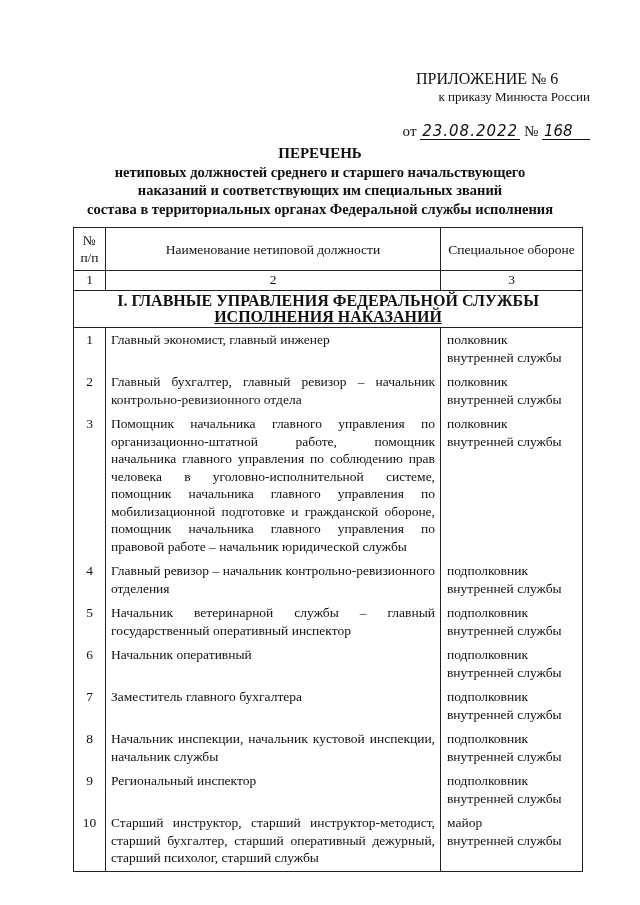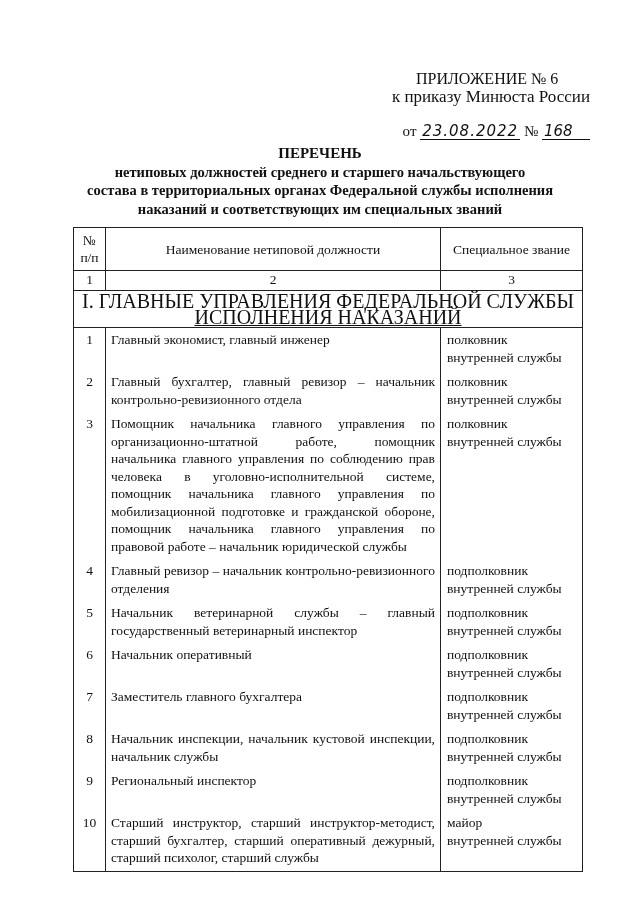--- a/index.html
+++ b/index.html
@@ -5,21 +5,21 @@
   html, body { margin: 0; padding: 0; background: #ffffff; }
   body {
     width: 640px; height: 905px; position: relative; overflow: hidden;
     font-family: "Liberation Serif", "DejaVu Serif", serif; color: #111;
   }
   .appendix {
     position: absolute; left: 380px; top: 70px; width: 210px;
     text-align: right; font-size: 15.5px; line-height: 18px;
   }
   .appendix .title { text-align: left; padding-left: 36px; font-size: 16px; }
-  .appendix .order { font-size: 17px; text-align: right; }
+  .appendix .order { font-size: 13px; text-align: right; }
   .appendix .line3 { font-size: 15px; margin-top: 16px; text-align: right; }
   .hand {
     font-family: "DejaVu Sans", sans-serif; font-style: italic; font-size: 15px;
     border-bottom: 1px solid #111; display: inline-block; padding: 0 2px; line-height: 15px;
   }
   .hand.date { width: 96px; text-align: left; letter-spacing: 1px; }
   .hand.num { width: 44px; text-align: left; }
 
   .heading {
     position: absolute; left: 60px; width: 520px; top: 144px;
@@ -34,21 +34,21 @@
   }
   table.list td, table.list th {
     border-left: 1.5px solid #222; border-right: 1.5px solid #222;
     vertical-align: top; padding: 0 5px; font-weight: normal;
   }
   table.list col.c1 { width: 32px; }
   table.list col.c2 { width: 335px; }
   table.list col.c3 { width: 142px; }
   tr.hdr td { border-top: 1.5px solid #222; border-bottom: 1.5px solid #222; height: 42px; vertical-align: middle; text-align: center; font-size: 13.5px; line-height: 17px; }
   tr.nums td { border-bottom: 1.5px solid #222; text-align: center; height: 19px; }
-  tr.section td { border-bottom: 1.5px solid #222; text-align: center; font-weight: normal; font-size: 20px; line-height: 16px; padding: 2px 0 2px; }
+  tr.section td { border-bottom: 1.5px solid #222; text-align: center; font-weight: bold; font-size: 16px; line-height: 16px; padding: 2px 0 2px; }
   tr.row td { padding-top: 3px; padding-bottom: 4px; }
   tr.row td.n { text-align: center; padding: 3px 0 0; }
   tr.row td.pos { text-align: justify; text-align-last: left; }
   tr.row td.rank { padding-left: 6px; }
   tr.last td { border-bottom: 1.5px solid #222; }
 </style>
 </head>
 <body>
 
 <div class="appendix">
@@ -58,35 +58,35 @@
     <span>от</span>
     <span class="hand date">23.08.2022</span>
     <span>№</span>
     <span class="hand num">168</span>
   </div>
 </div>
 
 <div class="heading">
   <div class="main">ПЕРЕЧЕНЬ</div>
   <div>нетиповых должностей среднего и старшего начальствующего</div>
+  <div>наказаний и соответствующих им специальных званий</div>
   <div>состава в территориальных органах Федеральной службы исполнения</div>
-  <div>наказаний и соответствующих им специальных званий</div>
 </div>
 
 <table class="list">
   <colgroup>
       <col class="c1">
       <col class="c2">
       <col class="c3">
     </colgroup>
   <tbody>
       <tr class="hdr">
     <td style="padding:0 2px;">№ п/п</td>
     <td>Наименование нетиповой должности</td>
-    <td style="padding:0 2px;">Специальное звание</td>
+    <td style="padding:0 2px;">Специальное обороне</td>
   </tr>
   <tr class="nums">
     <td>1</td>
     <td>2</td>
     <td>3</td>
   </tr>
   <tr class="section">
     <td colspan="3">
       <div>I. ГЛАВНЫЕ УПРАВЛЕНИЯ ФЕДЕРАЛЬНОЙ СЛУЖБЫ</div>
       <div style="text-decoration: underline; text-decoration-thickness: 1px;">ИСПОЛНЕНИЯ НАКАЗАНИЙ</div>
@@ -119,21 +119,21 @@
   <tr class="row">
     <td class="n">4</td>
     <td class="pos">Главный ревизор – начальник контрольно-ревизионного отделения</td>
     <td class="rank">
           <div>подполковник</div>
           <div>внутренней службы</div>
         </td>
   </tr>
   <tr class="row">
     <td class="n">5</td>
-    <td class="pos">Начальник ветеринарной службы – главный государственный ветеринарный инспектор</td>
+    <td class="pos">Начальник ветеринарной службы – главный государственный оперативный инспектор</td>
     <td class="rank">
           <div>подполковник</div>
           <div>внутренней службы</div>
         </td>
   </tr>
   <tr class="row">
     <td class="n">6</td>
     <td class="pos">Начальник оперативный</td>
     <td class="rank">
           <div>подполковник</div>

